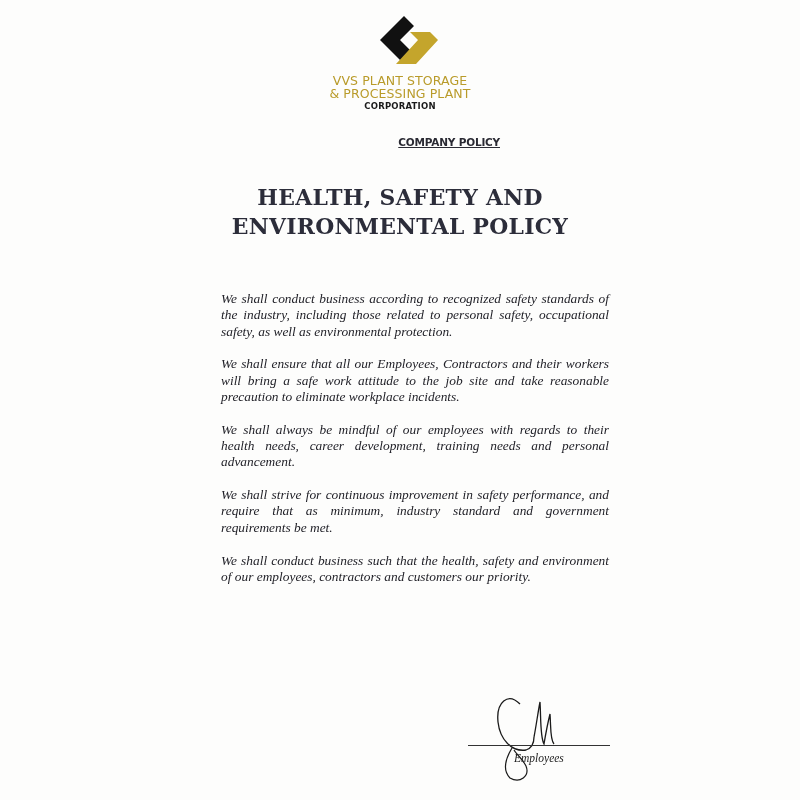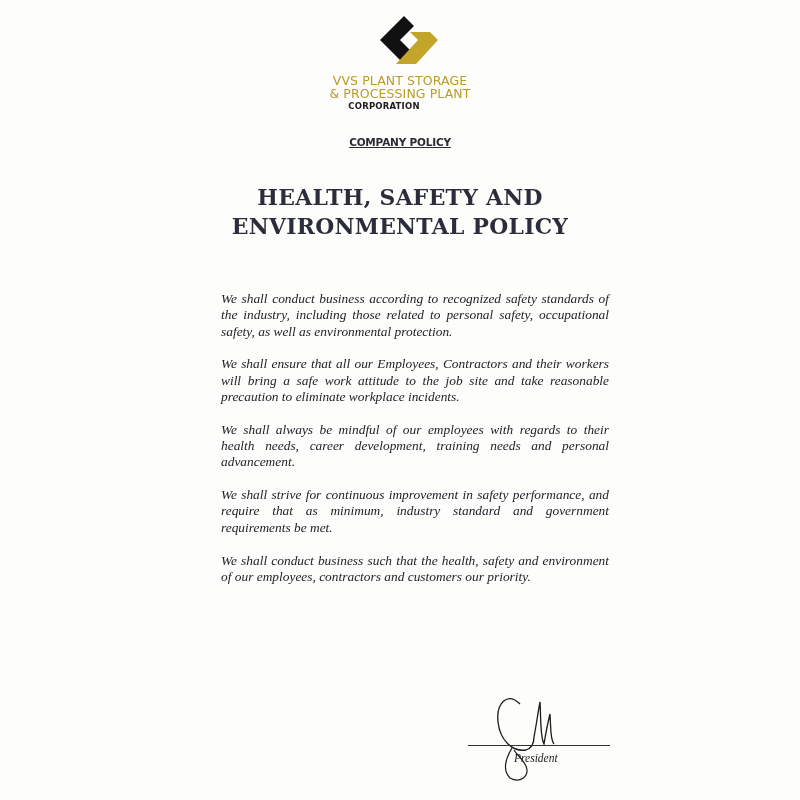--- a/index.html
+++ b/index.html
@@ -35,36 +35,36 @@
       font-family: "DejaVu Sans", sans-serif;
       color: #b99b2a;
       font-size: 12.5px;
       line-height: 13px;
       letter-spacing: 0.1px;
     }
     .company-name.l1 { top: 74px; }
     .company-name.l2 { top: 87px; }
     .company-sub {
       position: absolute;
-      left: 284px;
+      left: 300px;
       width: 200px;
       top: 101px;
       text-align: center;
       font-family: "DejaVu Sans", sans-serif;
       color: #1a1a1a;
       font-size: 8.5px;
       font-weight: bold;
       letter-spacing: 0.2px;
     }
     .company-policy {
       position: absolute;
       left: 300px;
       width: 200px;
       top: 136px;
-      text-align: center;
+      text-align: right;
       font-family: "DejaVu Sans", sans-serif;
       font-weight: bold;
       font-size: 10.5px;
       color: #2a2a33;
       text-decoration: underline;
       letter-spacing: -0.2px;
     }
     .title {
       position: absolute;
       left: 150px;
@@ -147,15 +147,15 @@
     <p>We shall always be mindful of our employees with regards to their health needs, career development, training needs and personal advancement.</p>
     <p>We shall strive for continuous improvement in safety performance, and require that as minimum, industry standard and government requirements be met.</p>
     <p>We shall conduct business such that the health, safety and environment of our employees, contractors and customers our priority.</p>
   </div>
 
   <svg class="signature" viewBox="0 0 150 90">
     <path d="M52,12 C40,0 28,10 30,30 C32,48 44,60 58,58 C64,56 66,50 66,45 M66,45 C68,35 70,20 72,10 C73,25 72,45 76,52 C78,40 80,30 82,22 C83,35 82,48 86,52" fill="none" stroke="#1a1a1a" stroke-width="1.3"></path>
     <path d="M44,56 C38,66 34,78 42,86 C52,92 62,84 58,74 C54,66 48,62 46,58" fill="none" stroke="#1a1a1a" stroke-width="1.2"></path>
   </svg>
   <div class="sig-line"></div>
-  <div class="sig-title">President</div>
+  <div class="sig-title">Employees</div>
 
 </div>
 
 </body></html>

